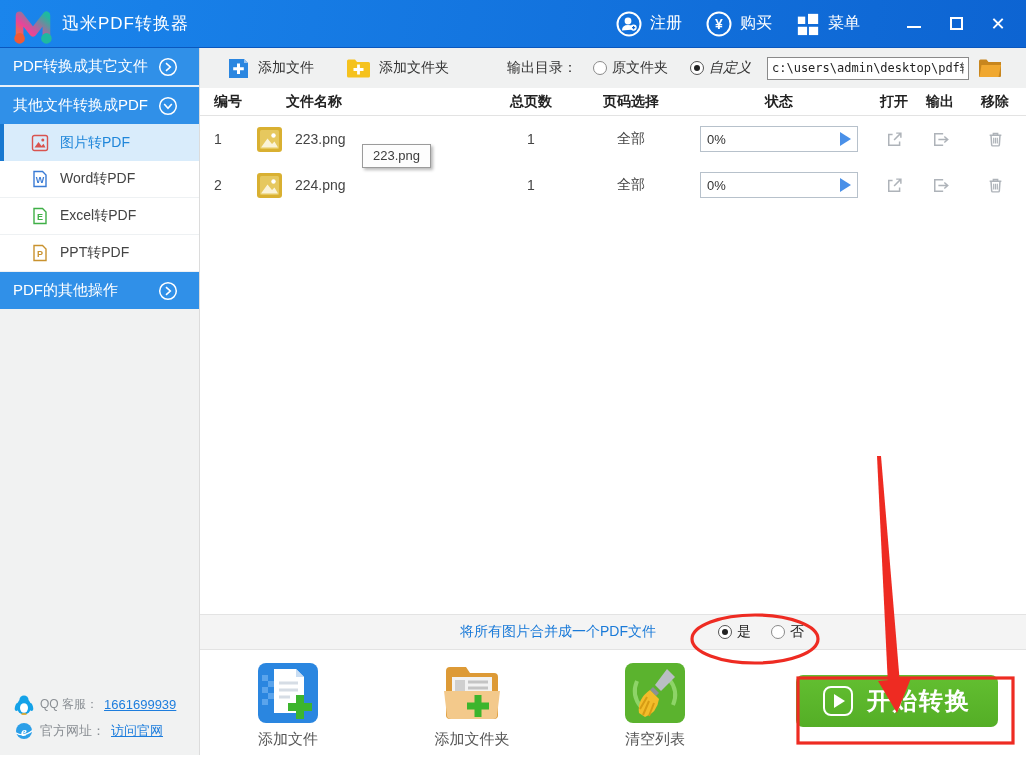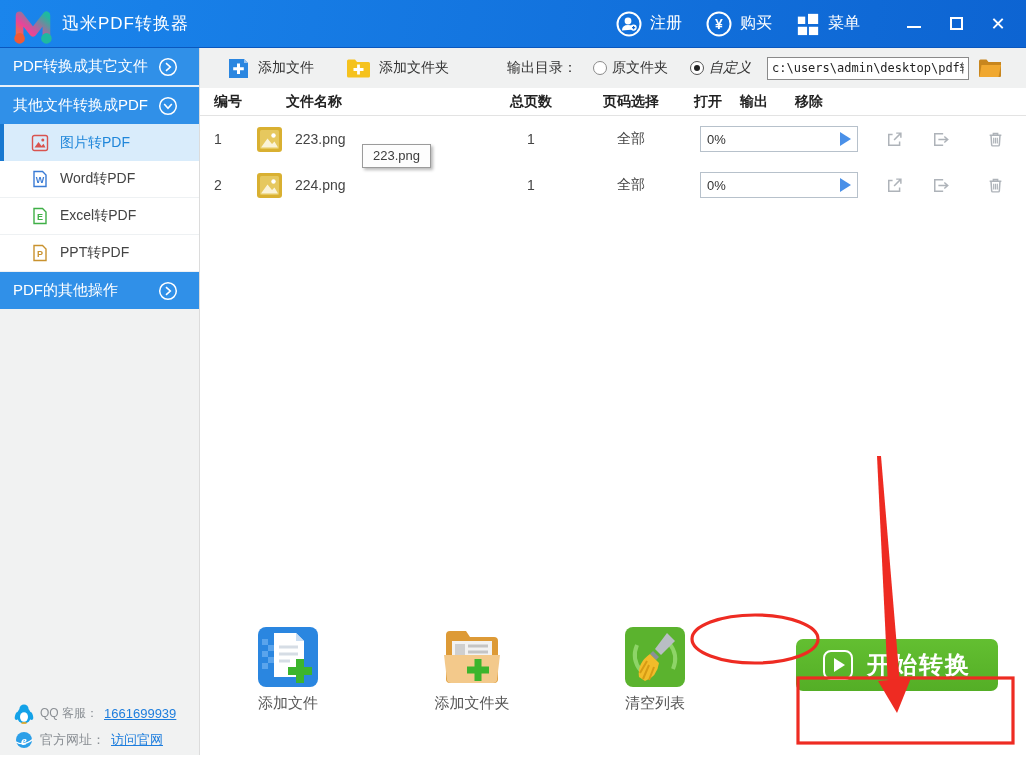--- a/index.html
+++ b/index.html
@@ -37,21 +37,21 @@
     display:flex; align-items:center; padding:0 21px 0 13px; cursor:pointer;
   }
   .side-header .chev { margin-left:auto; width:20px; height:20px; }
   .gap2 { height:2px; background:#e8f1fa; }
   .side-item {
     height:37px; background:#fff; display:flex; align-items:center; gap:11px;
     padding-left:31px; font-size:14px; color:#444; border-bottom:1px solid #eef1f3; cursor:pointer;
   }
   .side-item.selected { background:#d9ecfb; color:#1f86da; border-left:4px solid #1878d0; padding-left:27px; border-bottom:none; }
   .doc-ic { width:18px; height:18px; flex:none; }
-  .side-foot { position:absolute; left:14px; bottom:5px; display:flex; flex-direction:column; gap:6px; }
+  .side-foot { position:absolute; left:14px; bottom:14px; display:flex; flex-direction:column; gap:6px; }
   .foot-line { display:flex; align-items:center; gap:6px; font-size:12px; color:#8a8f94; white-space:nowrap; }
   .foot-line a { color:#1d7ddd; font-size:13px; }
 
   
   .toolbar { height:40px; background:#f0f1f1; display:flex; align-items:center; flex:none; font-size:14px; color:#333; }
   .tool-btn { display:flex; align-items:center; gap:8px; cursor:pointer; }
   .tool-addfile { margin-left:27px; }
   .tool-addfolder { margin-left:32px; }
   .out-label { margin-left:auto; color:#333; }
   .radio { width:14px; height:14px; border:1px solid #8a8a8a; border-radius:50%; background:#fff; flex:none; cursor:pointer; }
@@ -284,20 +284,21 @@
         <path d="M1 3 Q1 1.5 2.5 1.5 H8.5 L10.5 4 H23 V18 Q23 19 22 19 H2 Q1 19 1 18 Z" fill="#c8861e"></path>
         <path d="M3.5 7 H23 L20.5 19 H1.5 Z" fill="#f0a830"></path>
       </svg>
     </div>
 
     <div class="thead">
       <div class="c-num">编号</div>
       <div class="c-name">文件名称</div>
       <div class="c-pages">总页数</div>
       <div class="c-sel">页码选择</div>
+      <div class="c-status">状态</div>
       <div class="c-open">打开</div>
       <div class="c-out">输出</div>
       <div class="c-rem">移除</div>
     </div>
 
     <div class="tlist">
 
       <div class="trow">
         <div class="c-num">1</div>
         <div class="c-name">
@@ -374,20 +375,33 @@
             <path d="M2.5 4 H13.5 M6 4 V2.4 H10 V4" fill="none" stroke="#aeb3b9" stroke-width="1.4"></path>
             <path d="M3.8 4.2 L4.4 13.2 Q4.5 14 5.3 14 H10.7 Q11.5 14 11.6 13.2 L12.2 4.2" fill="none" stroke="#aeb3b9" stroke-width="1.4"></path>
             <path d="M6.3 6.3 V11.8 M8 6.3 V11.8 M9.7 6.3 V11.8" stroke="#aeb3b9" stroke-width="1.1"></path>
           </svg>
         </div>
       </div>
 
       <div class="tooltip">223.png</div>
     </div>
 
+    <div class="merge-bar">
+      <span class="merge-label">将所有图片合并成一个PDF文件</span>
+      <div class="merge-radios">
+        <div class="radio-item">
+          <span class="radio checked"></span>
+          <span>是</span>
+        </div>
+        <div class="radio-item">
+          <span class="radio"></span>
+          <span>否</span>
+        </div>
+      </div>
+    </div>
 
     <div class="footer">
       <div class="foot-ic-btn fi1">
         <svg class="big-ic" viewBox="0 0 64 64">
           <rect x="2" y="2" width="60" height="60" rx="8" fill="#2a86e0"></rect>
           <rect x="6" y="14" width="6" height="6" fill="#5aa4ec"></rect>
             <rect x="6" y="26" width="6" height="6" fill="#5aa4ec"></rect>
           <rect x="6" y="38" width="6" height="6" fill="#5aa4ec"></rect>
             <rect x="12" y="20" width="6" height="6" fill="#5aa4ec"></rect>
           <rect x="12" y="32" width="6" height="6" fill="#5aa4ec"></rect>

